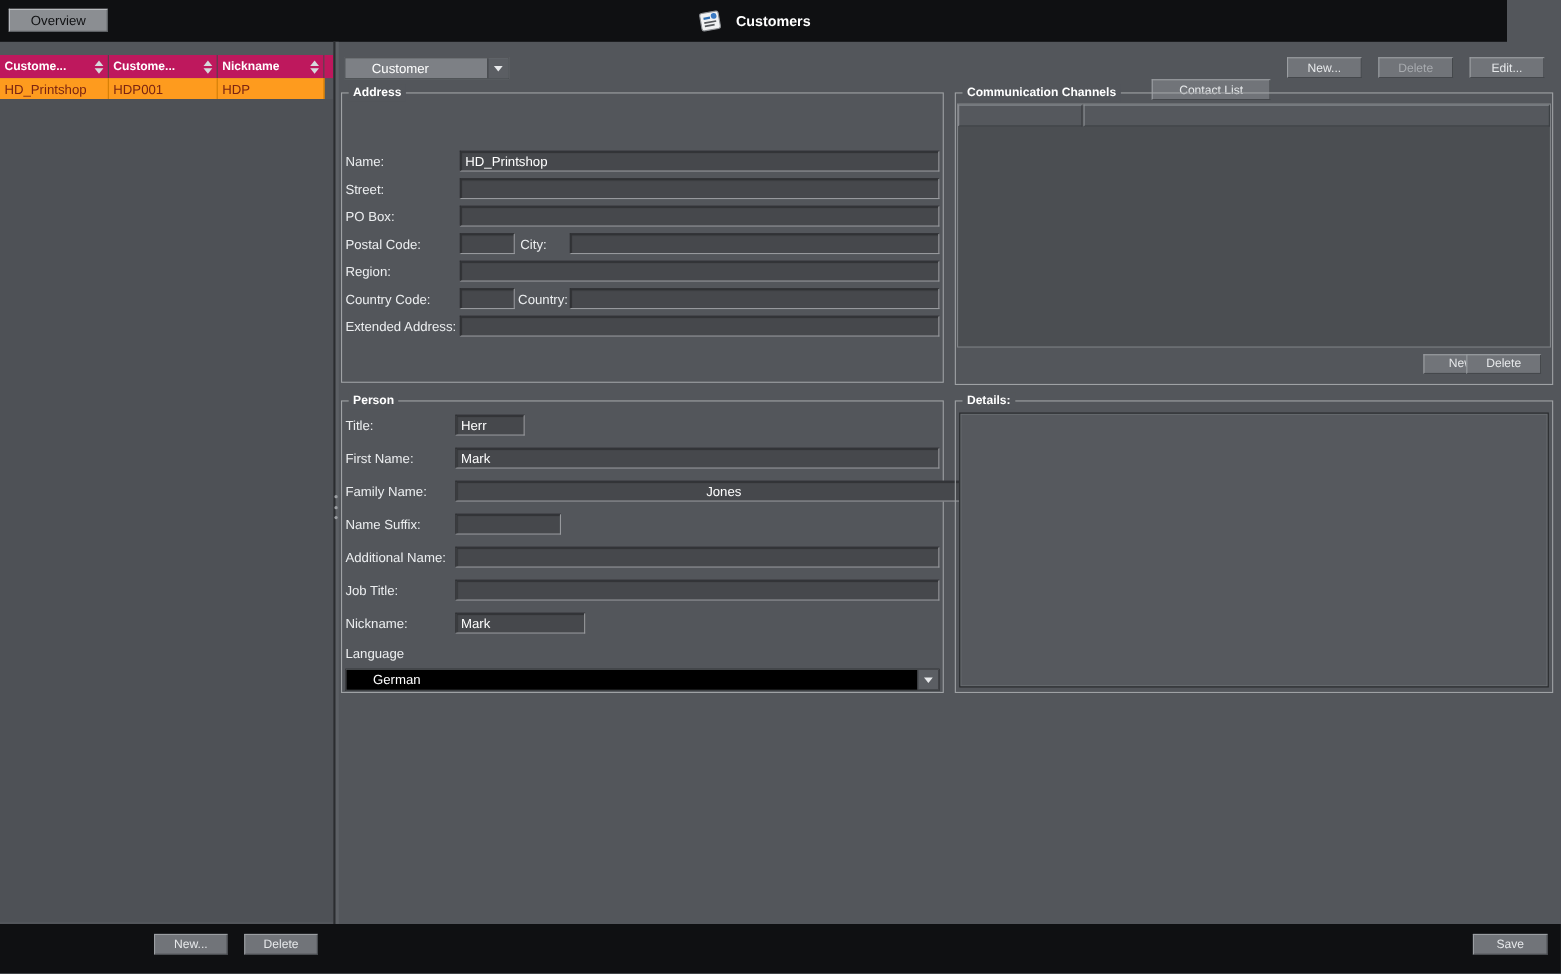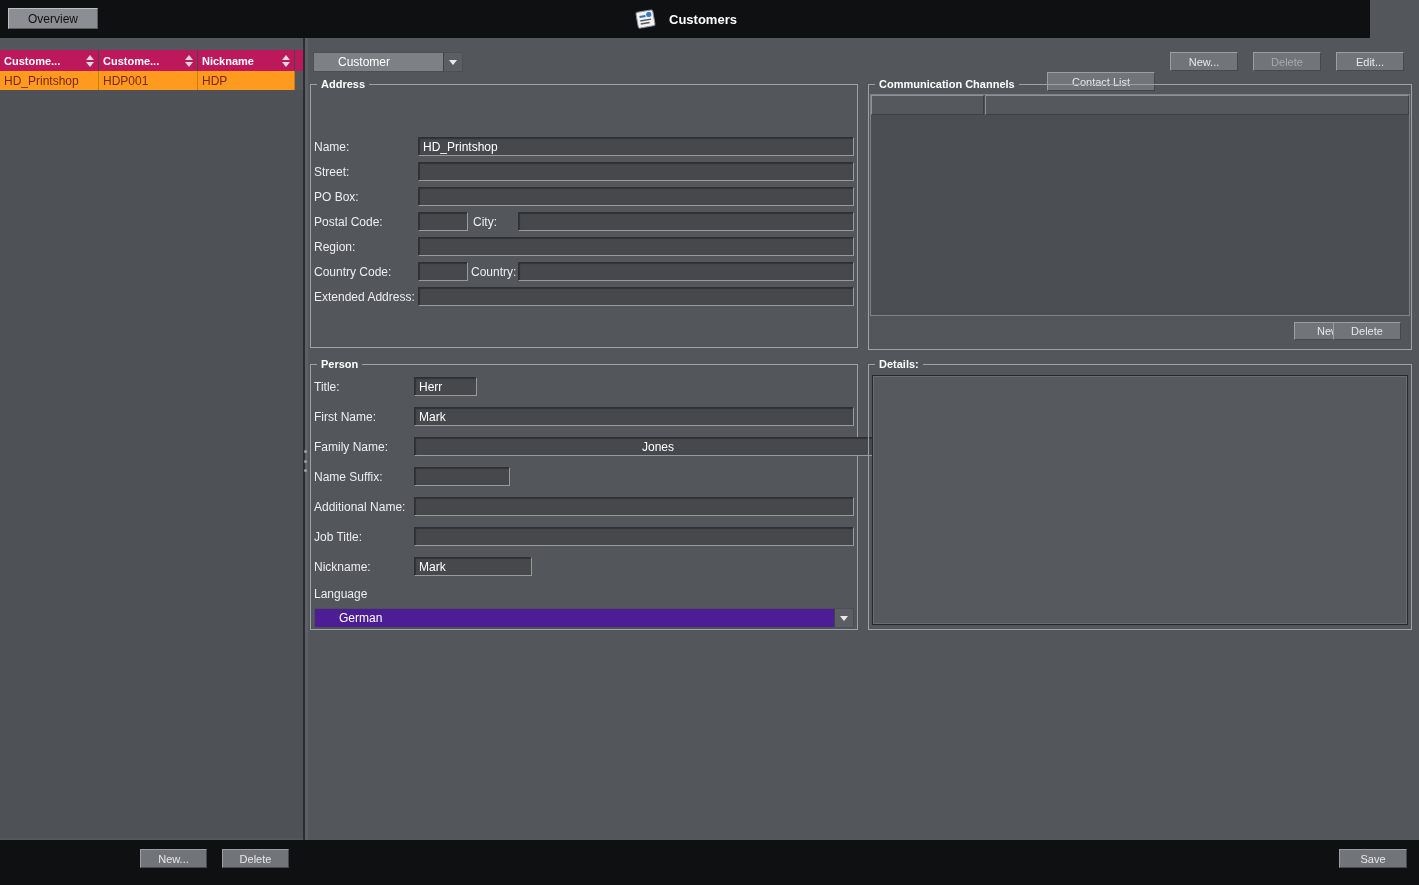--- a/index.html
+++ b/index.html
@@ -45,21 +45,21 @@
     border-right:1px solid #d27c00; font-size:12px; overflow:hidden; white-space:nowrap;
   }
   .table-body { position:absolute; left:0; top:90px; width:303px; height:748px; background:#4e5156; }
   .v-divider { position:absolute; left:303px; top:38px; width:5px; height:802px;
     background:#5d6065; border-left:2px solid #2b2d30; box-sizing:border-box; }
   .splitter-grip { position:absolute; left:302px; top:448px; width:7px; height:26px;
     display:flex; flex-direction:column; align-items:center; justify-content:space-between; padding:2px 0; box-sizing:border-box; }
   .grip-dot { width:3px; height:3px; border-radius:50%; background:#9da0a4; }
   
   .dropdown { position:absolute; display:flex; background:#7d8085; border:1px solid #4c4f53; box-sizing:border-box; }
-  .dropdown.dark { background:#4c1d95; }
+  .dropdown.dark { background:#000000; }
   .dd-value { flex:1; display:flex; align-items:center; padding:0 24px; color:#ffffff; font-size:12px; overflow:hidden; white-space:nowrap; }
   .dd-btn { width:18px; background:#5b5e63; border-left:1px solid #3f4246; display:flex; align-items:center; justify-content:center; }
   .caret { width:0; height:0; border-left:4px solid transparent; border-right:4px solid transparent; border-top:5px solid #e8eaec; }
   .view-dd { left:313px; top:52px; width:150px; height:20px; }
   .lang-dd { left:3px; top:243px; width:540px; height:20px; }
   
   .btn-contact { left:1047px; top:52px; width:108px; height:19px;margin-top:20px; }
   .btn-new-top { left:1170px; top:52px; width:68px; height:19px; }
   .btn-del-top { left:1253px; top:52px; width:68px; height:19px; }
   .btn-edit    { left:1336px; top:52px; width:68px; height:19px; }

